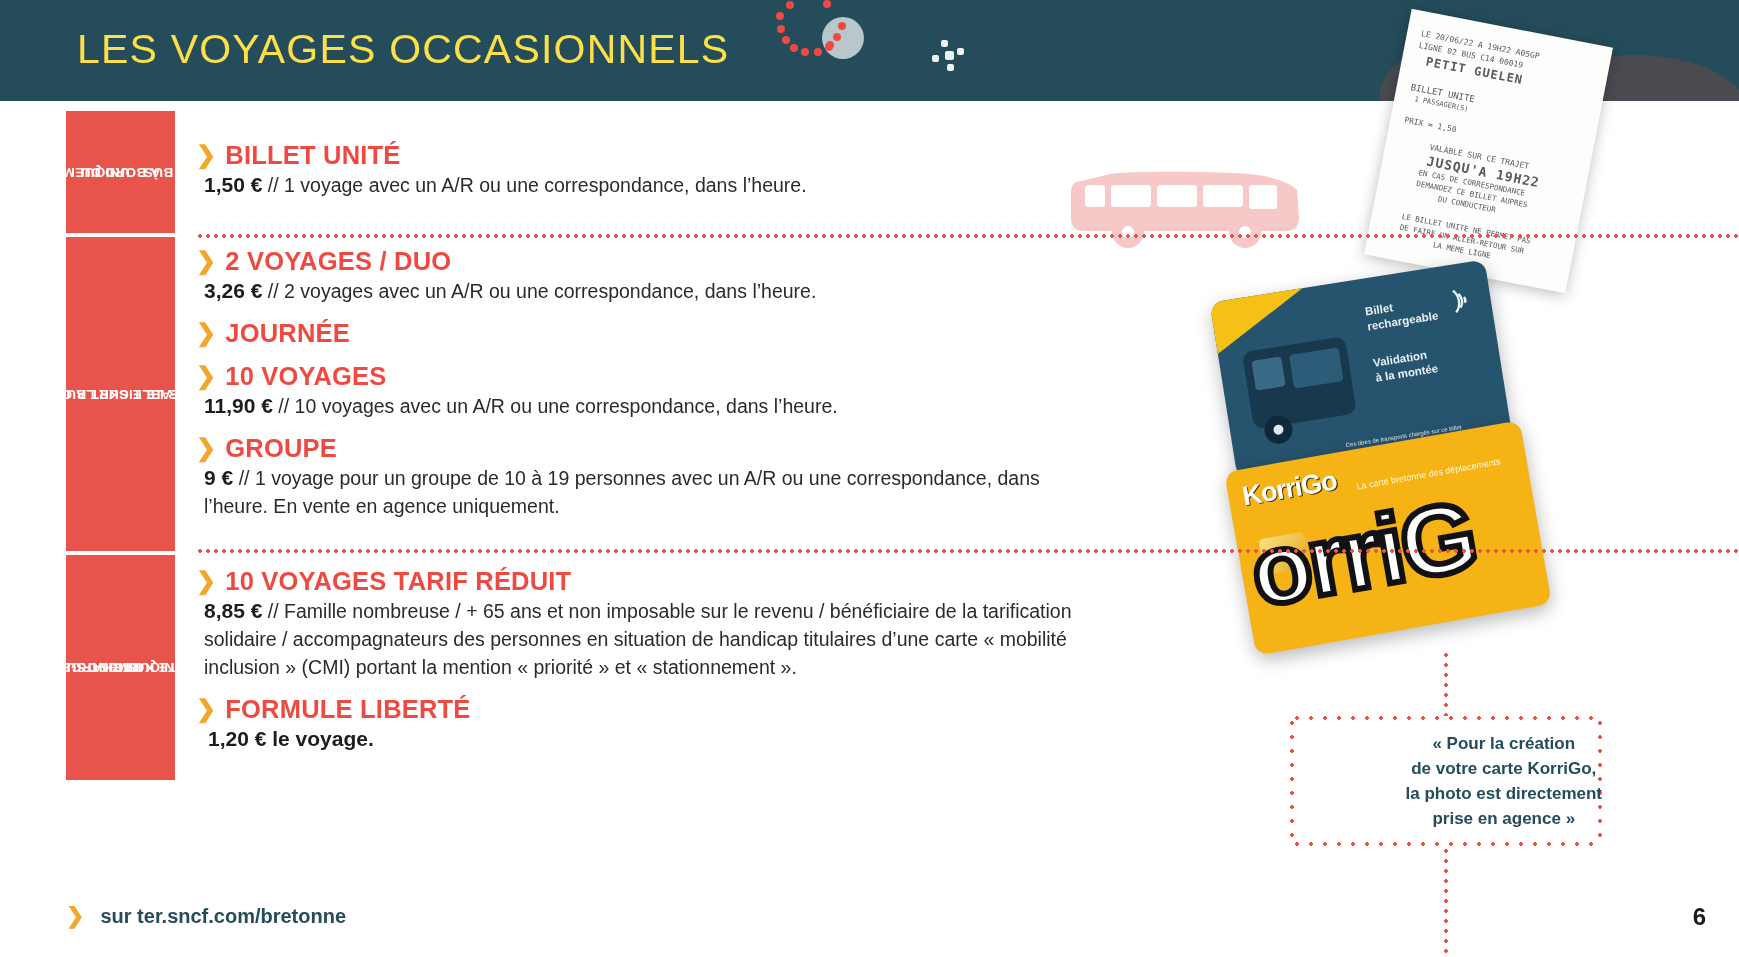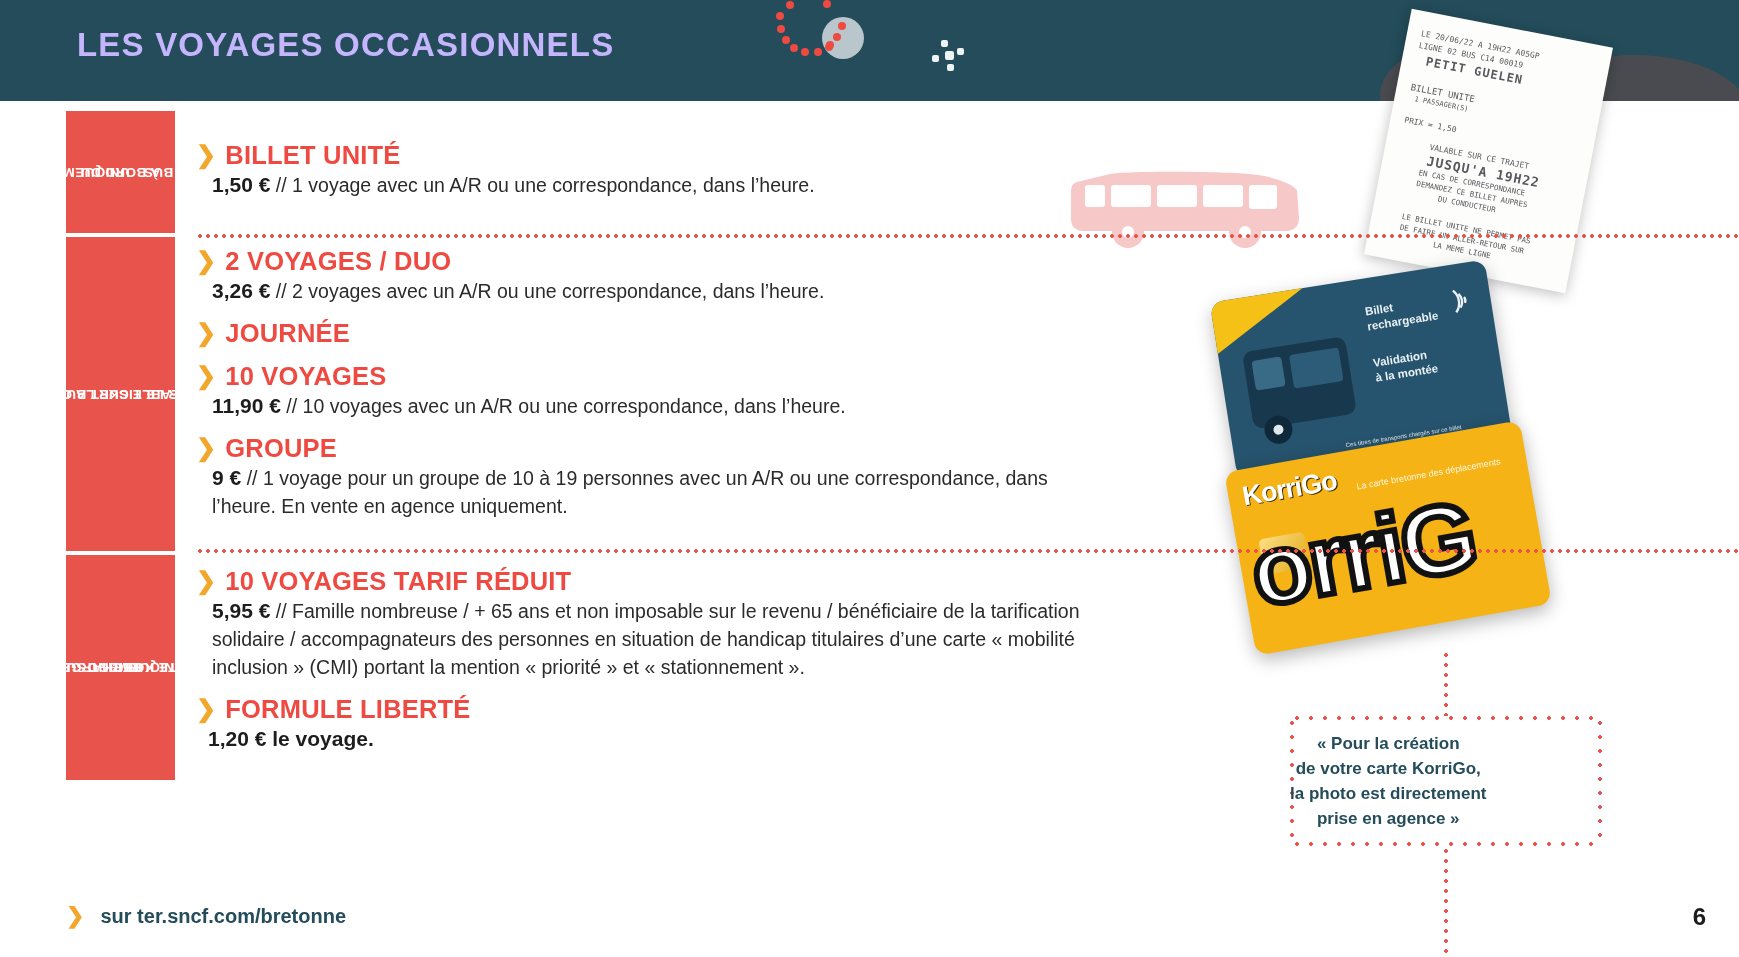--- a/index.html
+++ b/index.html
@@ -13,23 +13,23 @@
   #page{position:relative;width:1739px;height:957px;overflow:hidden;background:#fff;}
 
   
   .header{
     position:absolute;left:0;top:0;width:1739px;height:101px;
     background:#244c5a;
     overflow:hidden;
   }
   .header-title{
     position:absolute;left:77px;top:26px;
-    color:#c4b5fd;
-    font-size:33px;
-    font-weight:bold;
+    color:#fde047;
+    font-size:41px;
+    font-weight:normal;
     letter-spacing:1.2px;
     font-family:"Liberation Sans",sans-serif;
     text-transform:uppercase;
   }
   .hdr-circle{
     position:absolute;
     border-radius:50%;
     background:#b9c6cb;
   }
   .hdr-dot{position:absolute;border-radius:50%;background:#ef4a42;}
@@ -79,21 +79,21 @@
     text-transform:uppercase;
   }
   .chev{
     color:#f2a72c;font-size:24px;font-weight:bold;
     margin-right:9px;line-height:30px;display:inline-block;
   }
   .offer-body{
     color:#2b2b2b;
     font-size:19.5px;
     line-height:28px;
-    margin-left:16px;
+    margin-left:8px;
     margin-top:1px;
     max-width:905px;
   }
   .price{font-weight:bold;font-size:21px;color:#1d1d1d;}
 
   
   .bottombar{
     position:absolute;left:66px;top:903px;
     display:flex;align-items:baseline;
   }
@@ -172,21 +172,21 @@
     border-radius:5px;
     background:linear-gradient(135deg,#fde79a,#e0a81b);
     opacity:.85;
   }
 
   
   .callout{
     position:absolute;left:1290px;top:716px;
     width:312px;height:130px;
     background:#ffffff;
-    display:flex;align-items:center;justify-content:flex-start;
+    display:flex;align-items:center;justify-content:flex-end;
   }
   .callout .cborder{
     position:absolute;inset:0;
     background-image:
       radial-gradient(circle, #e8544b 1.8px, transparent 2.1px),
       radial-gradient(circle, #e8544b 1.8px, transparent 2.1px),
       radial-gradient(circle, #e8544b 1.8px, transparent 2.1px),
       radial-gradient(circle, #e8544b 1.8px, transparent 2.1px);
     background-size:14px 4px,14px 4px,4px 14px,4px 14px;
     background-position:left top,left bottom,left top,right top;
@@ -371,21 +371,21 @@
     </div>
   </div>
 
   <div style="position:absolute;left:196px;top:566px;width:960px;">
     <div class="offer" style="margin-bottom:13px;">
       <div class="offer-title">
         <span class="chev">❯</span>
         <span>10 VOYAGES TARIF RÉDUIT</span>
       </div>
       <div class="offer-body" style="max-width:895px;">
-        <span class="price">5,95 €</span>
+        <span class="price">8,85 €</span>
         <span>// Famille nombreuse / + 65 ans et non imposable sur le revenu / bénéficiaire de la tarification solidaire / accompagnateurs des personnes en situation de handicap titulaires d’une carte « mobilité inclusion » (CMI) portant la mention « priorité » et « stationnement ».</span>
       </div>
     </div>
     <div class="offer">
       <div class="offer-title">
         <span class="chev">❯</span>
         <span>FORMULE LIBERTÉ</span>
       </div>
       <div class="offer-body" style="margin-left:12px;">
         <span class="price">1,20 € le voyage.</span>

